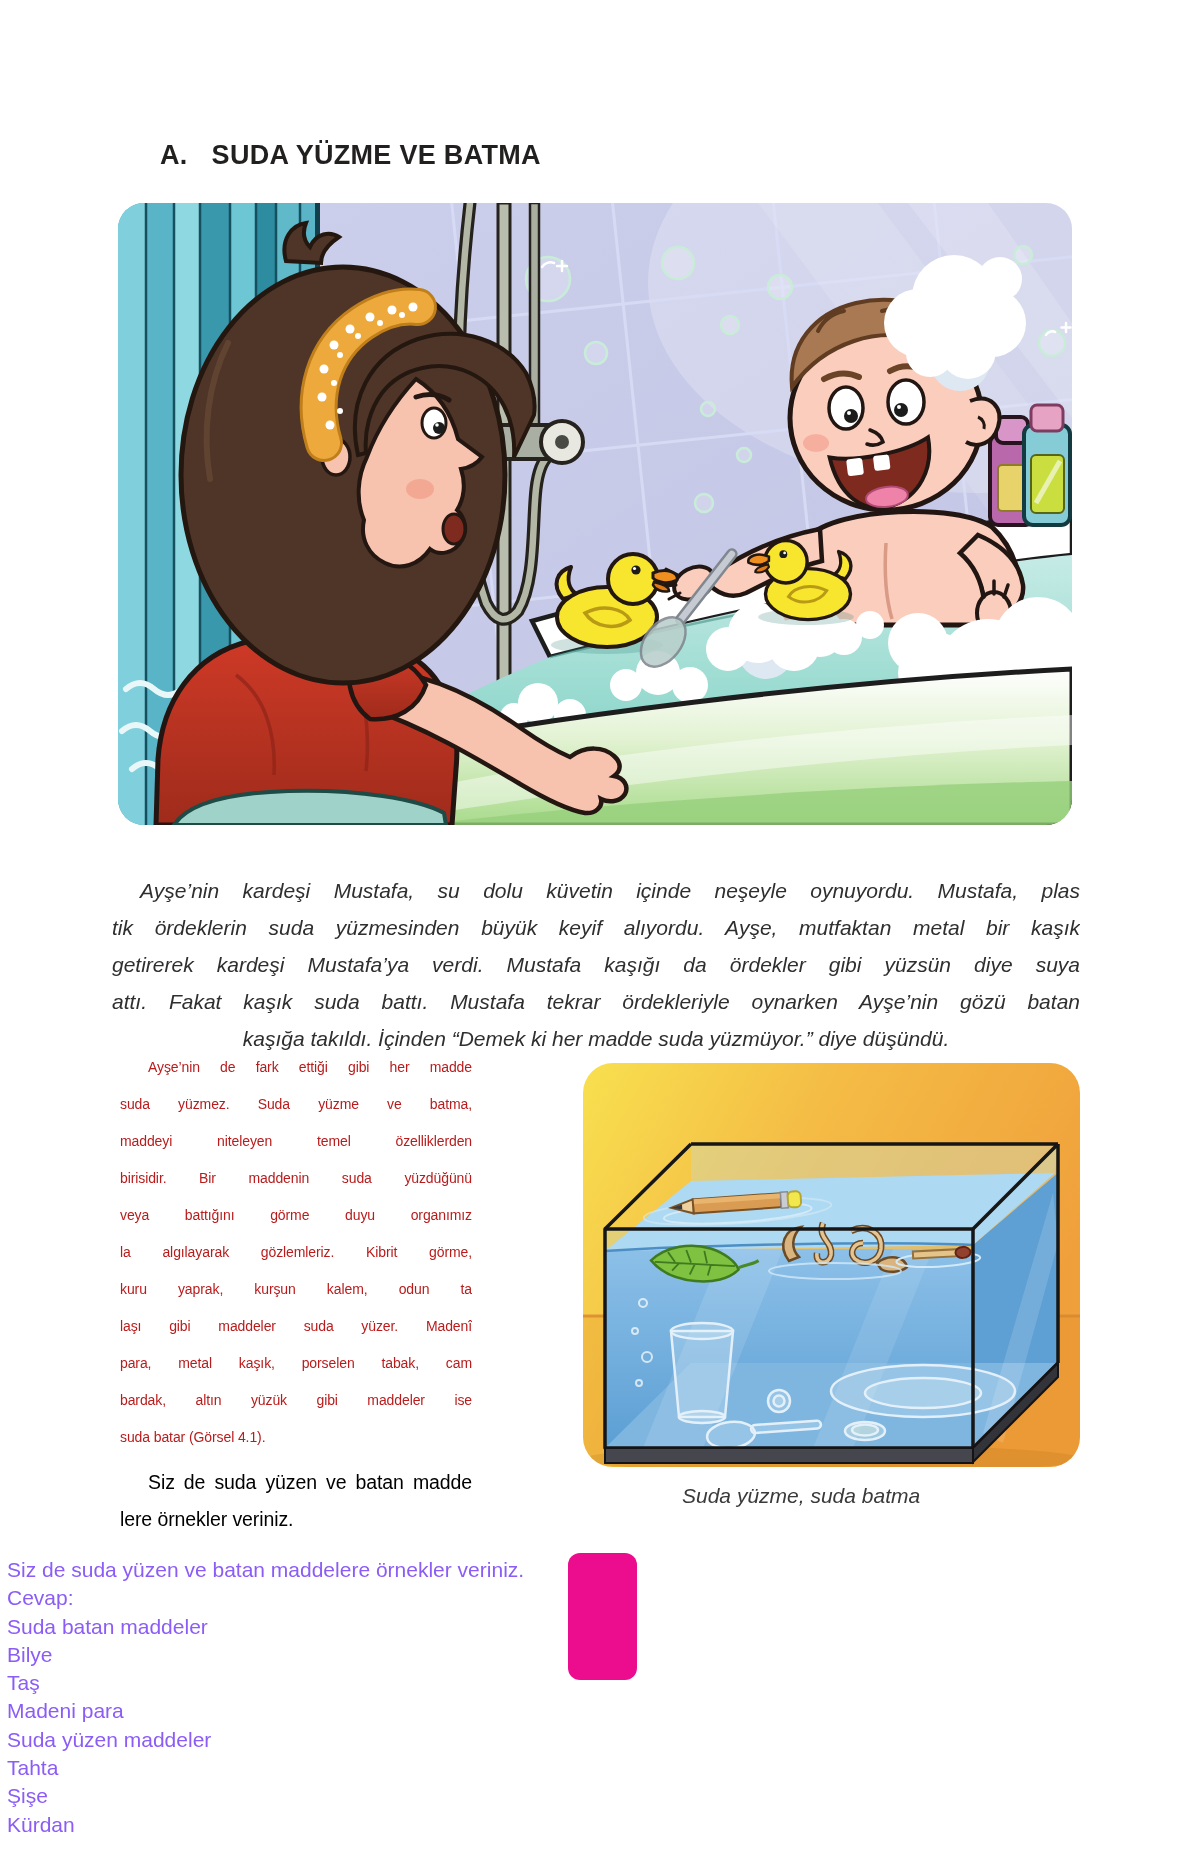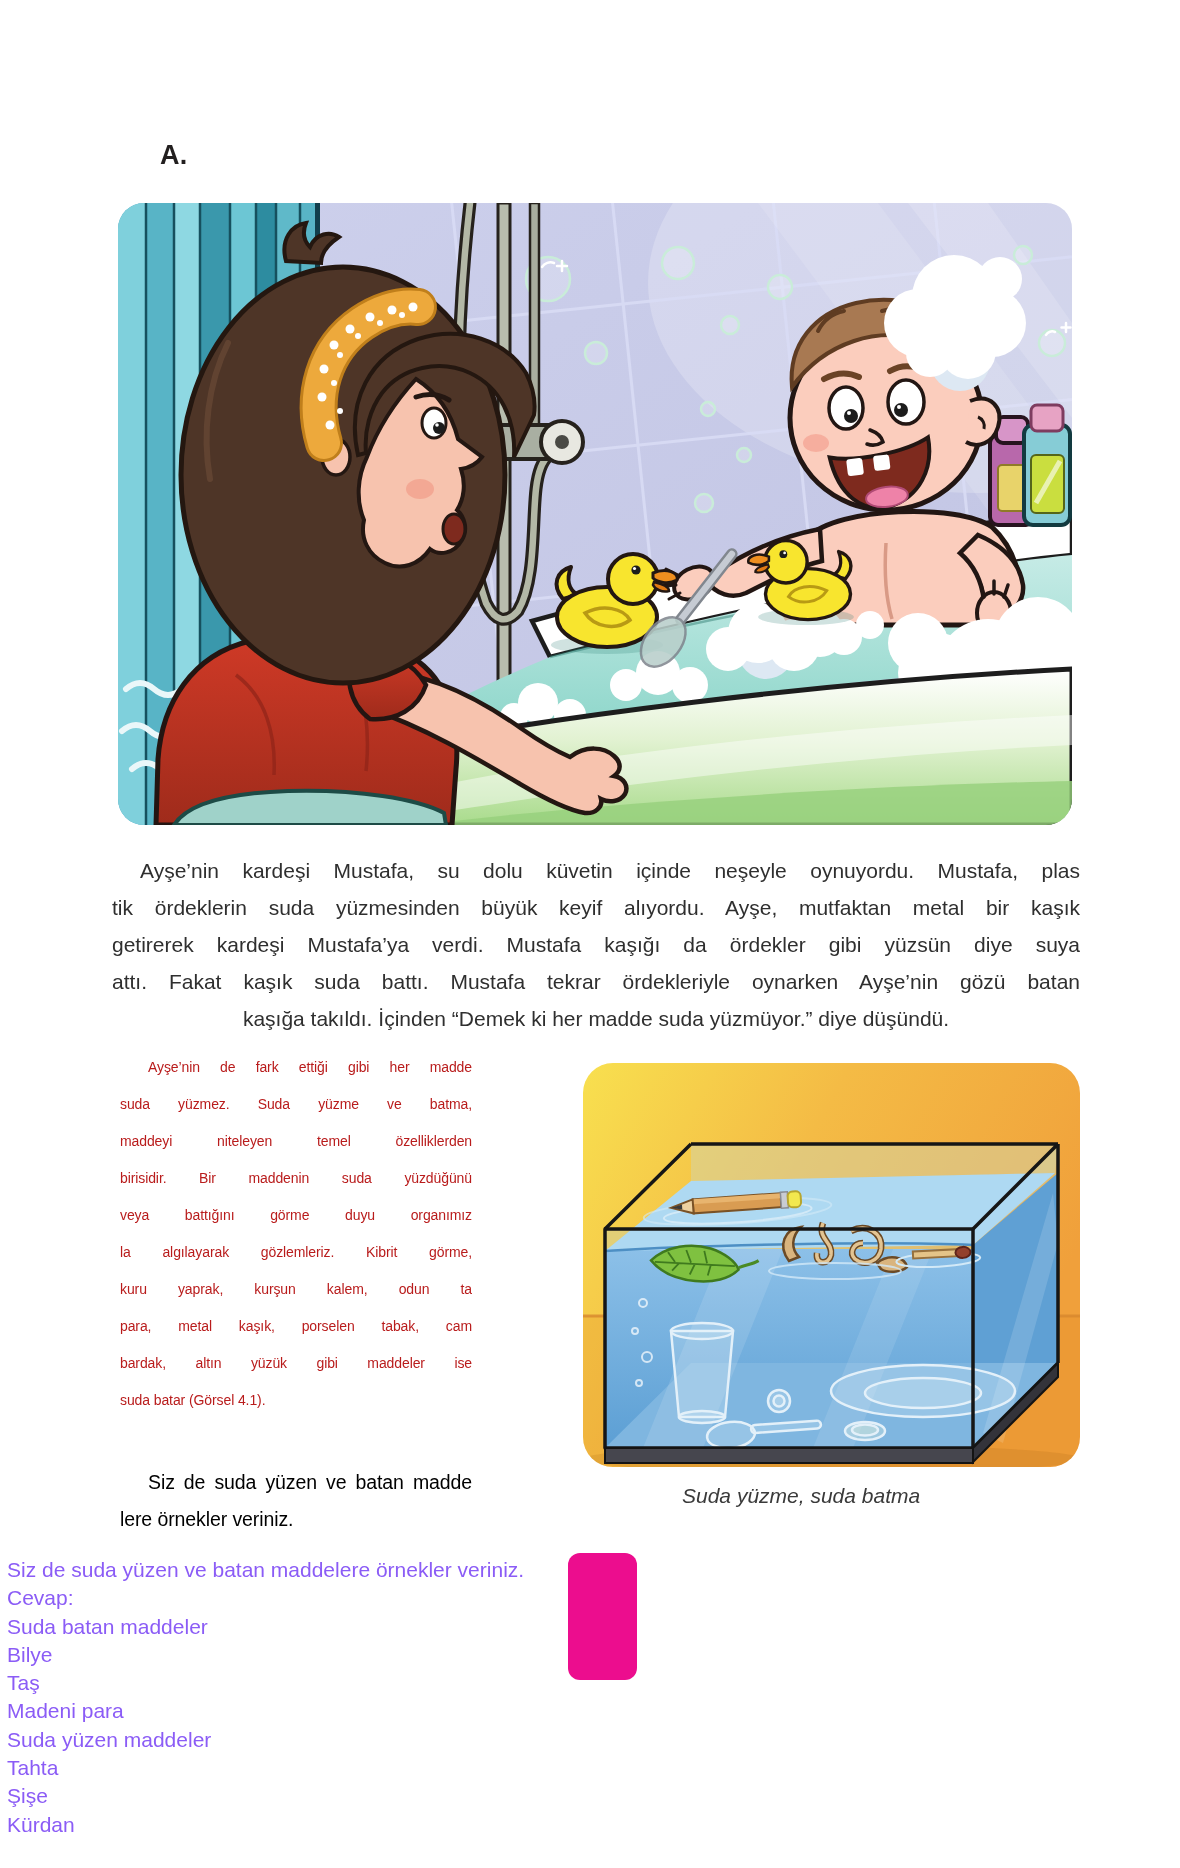--- a/index.html
+++ b/index.html
@@ -7,21 +7,21 @@
         font-family:"Liberation Sans", sans-serif;color:#2e2e2e;}
   .abs{position:absolute;}
   
   .heading{left:160px;top:140px;display:flex;gap:24px;font-size:27px;font-weight:bold;
            color:#221f1f;letter-spacing:.3px;}
   
   .fig{border-radius:26px;overflow:hidden;display:block;}
   .bathtub-fig{left:118px;top:203px;width:954px;height:622px;}
   .aquarium-fig{left:583px;top:1063px;width:497px;height:404px;border-radius:30px;}
   
-  .story{left:112px;top:852px;width:968px;font-size:21px;color:#2f2f2f;}
+  .story{left:112px;top:872px;width:968px;font-style:italic;font-size:21px;color:#2f2f2f;}
   .story .ln{height:37px;line-height:37px;overflow:hidden;text-align:center;}
   
   .column{left:120px;top:1049px;width:352px;font-size:14px;color:#b91c1c;letter-spacing:-0.1px;}
   .column .ln{height:37px;line-height:37px;overflow:hidden;}
   .para2{left:120px;top:1464px;width:352px;font-size:19.5px;color:#000000;letter-spacing:-0.1px;}
   .para2 .ln{height:37px;line-height:37px;overflow:hidden;}
   .j{text-align:justify;text-align-last:justify;}
   .indent{text-indent:28px;}
   
   .caption{left:682px;top:1484px;width:432px;text-align:left;font-style:italic;
@@ -32,20 +32,21 @@
   
   .highlight-block{left:568px;top:1553px;width:69px;height:127px;border-radius:12px;}
 </style>
 </head>
 <body>
 
 <div class="page">
 
   <div class="abs heading">
     <span>A.</span>
+    <span>SUDA YÜZME VE BATMA</span>
   </div>
 
   <div class="abs fig bathtub-fig">
     <svg viewBox="0 0 954 622" width="954" height="622" xmlns="http://www.w3.org/2000/svg">
       <defs>
         <linearGradient id="btWall" x1="0" y1="0" x2="1" y2="1">
           <stop offset="0" stop-color="#cdd0ec"></stop>
             <stop offset="1" stop-color="#c1c4e3"></stop>
         </linearGradient>
         <linearGradient id="btTub" x1="0" y1="0" x2="0" y2="1">
@@ -286,20 +287,21 @@
   </div>
 
   <div class="abs column">
     <div class="ln j indent">Ayşe’nin de fark ettiği gibi her madde</div>
     <div class="ln j">suda yüzmez. Suda yüzme ve batma,</div>
     <div class="ln j">maddeyi niteleyen temel özelliklerden</div>
     <div class="ln j">birisidir. Bir maddenin suda yüzdüğünü</div>
     <div class="ln j">veya battığını görme duyu organımız</div>
     <div class="ln j">la algılayarak gözlemleriz. Kibrit görme,</div>
     <div class="ln j">kuru yaprak, kurşun kalem, odun ta</div>
+    <div class="ln j">laşı gibi maddeler suda yüzer. Madenî</div>
     <div class="ln j">para, metal kaşık, porselen tabak, cam</div>
     <div class="ln j">bardak, altın yüzük gibi maddeler ise</div>
     <div class="ln">suda batar (Görsel 4.1).</div>
   </div>
 
   <div class="abs para2">
     <div class="ln j indent">Siz de suda yüzen ve batan madde</div>
     <div class="ln">lere örnekler veriniz.</div>
   </div>
 

